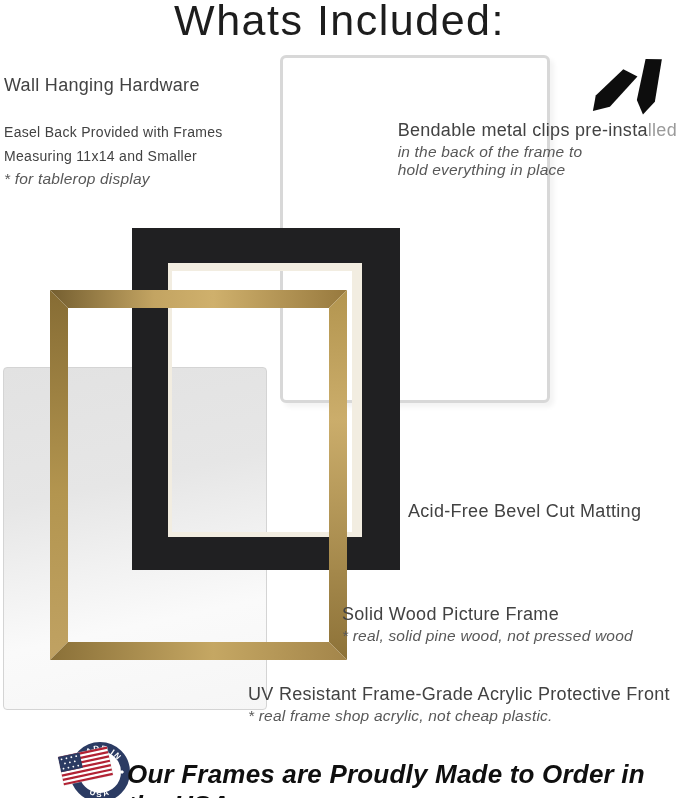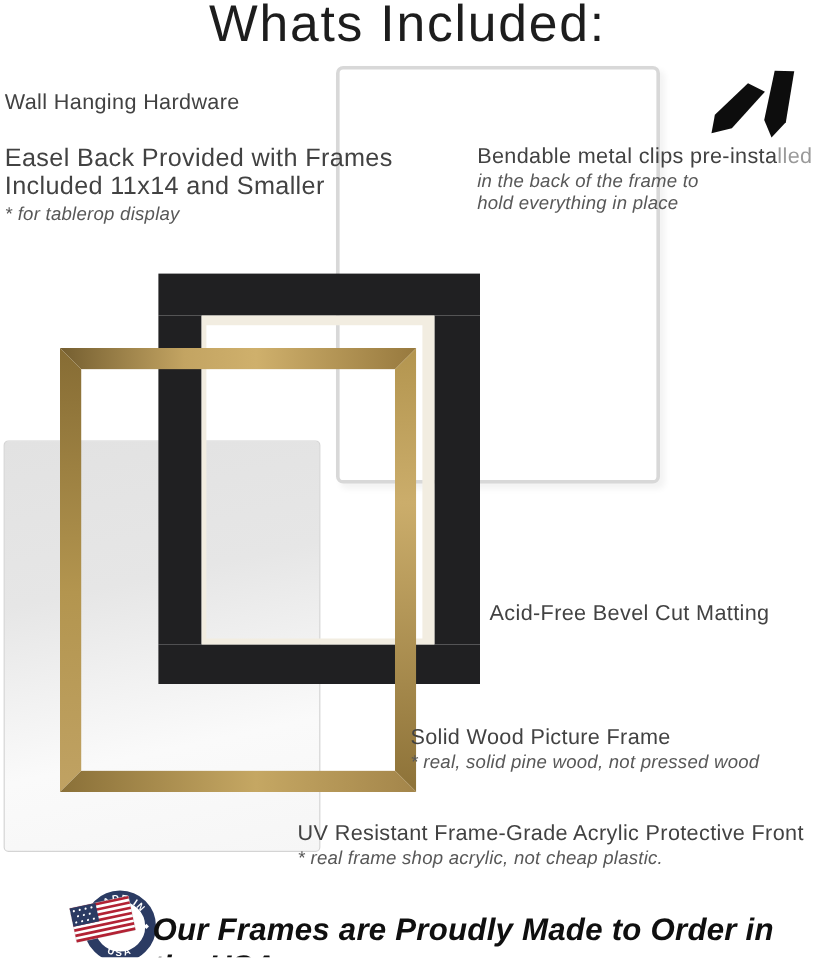--- a/index.html
+++ b/index.html
@@ -44,21 +44,21 @@
   .g-left{left:0;top:0;width:18px;height:370px;
     clip-path:polygon(0 0,100% 18px,100% calc(100% - 18px),0 100%);
     background:linear-gradient(180deg,#866c34 0%,#b3954f 55%,#c0a263 100%);}
   .g-right{left:279px;top:0;width:18px;height:370px;
     clip-path:polygon(100% 0,100% 100%,0 calc(100% - 18px),0 18px);
     background:linear-gradient(180deg,#b3954f 0%,#cbad6b 35%,#8d7238 100%);}
   .clips-icon{position:absolute;left:588px;top:56px;width:84px;height:68px;z-index:5;}
   
   .blk{position:absolute;z-index:6;}
   .h{font-size:18px;line-height:22px;letter-spacing:.3px;color:#424242;}
-  .h2{font-size:21px;line-height:24px;letter-spacing:.3px;color:#424242;}
+  .h2{font-size:14px;line-height:24px;letter-spacing:.3px;color:#424242;}
   .n{font-style:italic;font-size:15.5px;line-height:17.5px;letter-spacing:.2px;color:#585858;margin-top:2px;}
   .fade{color:#9a9a9a;}
   .blk-wall{left:4px;top:74px;}
   .blk-easel{left:4px;top:120px;}
   .blk-clips{right:2px;top:119px;text-align:left;}
   .blk-foam{left:419px;top:322px;}
   .blk-mat{left:408px;top:500px;}
   .blk-wood{left:342px;top:603px;}
   .blk-uv{left:248px;top:683px;}
   
@@ -100,21 +100,21 @@
       <polygon points="-8,-26 8,-29 10,14 1,29 -8,16" transform="translate(60,30) rotate(12)"></polygon>
     </g>
   </svg>
 
   <div class="blk blk-wall">
     <div class="h">Wall Hanging Hardware</div>
   </div>
 
   <div class="blk blk-easel">
     <div class="h2">Easel Back Provided with Frames</div>
-    <div class="h2">Included 11x14 and Smaller</div>
+    <div class="h2">Measuring 11x14 and Smaller</div>
     <div class="n">* for tablerop display</div>
   </div>
 
   <div class="blk blk-clips">
     <div class="h"><span>Bendable metal clips pre-insta</span><span class="fade">lled</span></div>
     <div class="n">in the back of the frame to</div>
     <div class="n" style="margin-top:0;">hold everything in place</div>
   </div>
 
 

